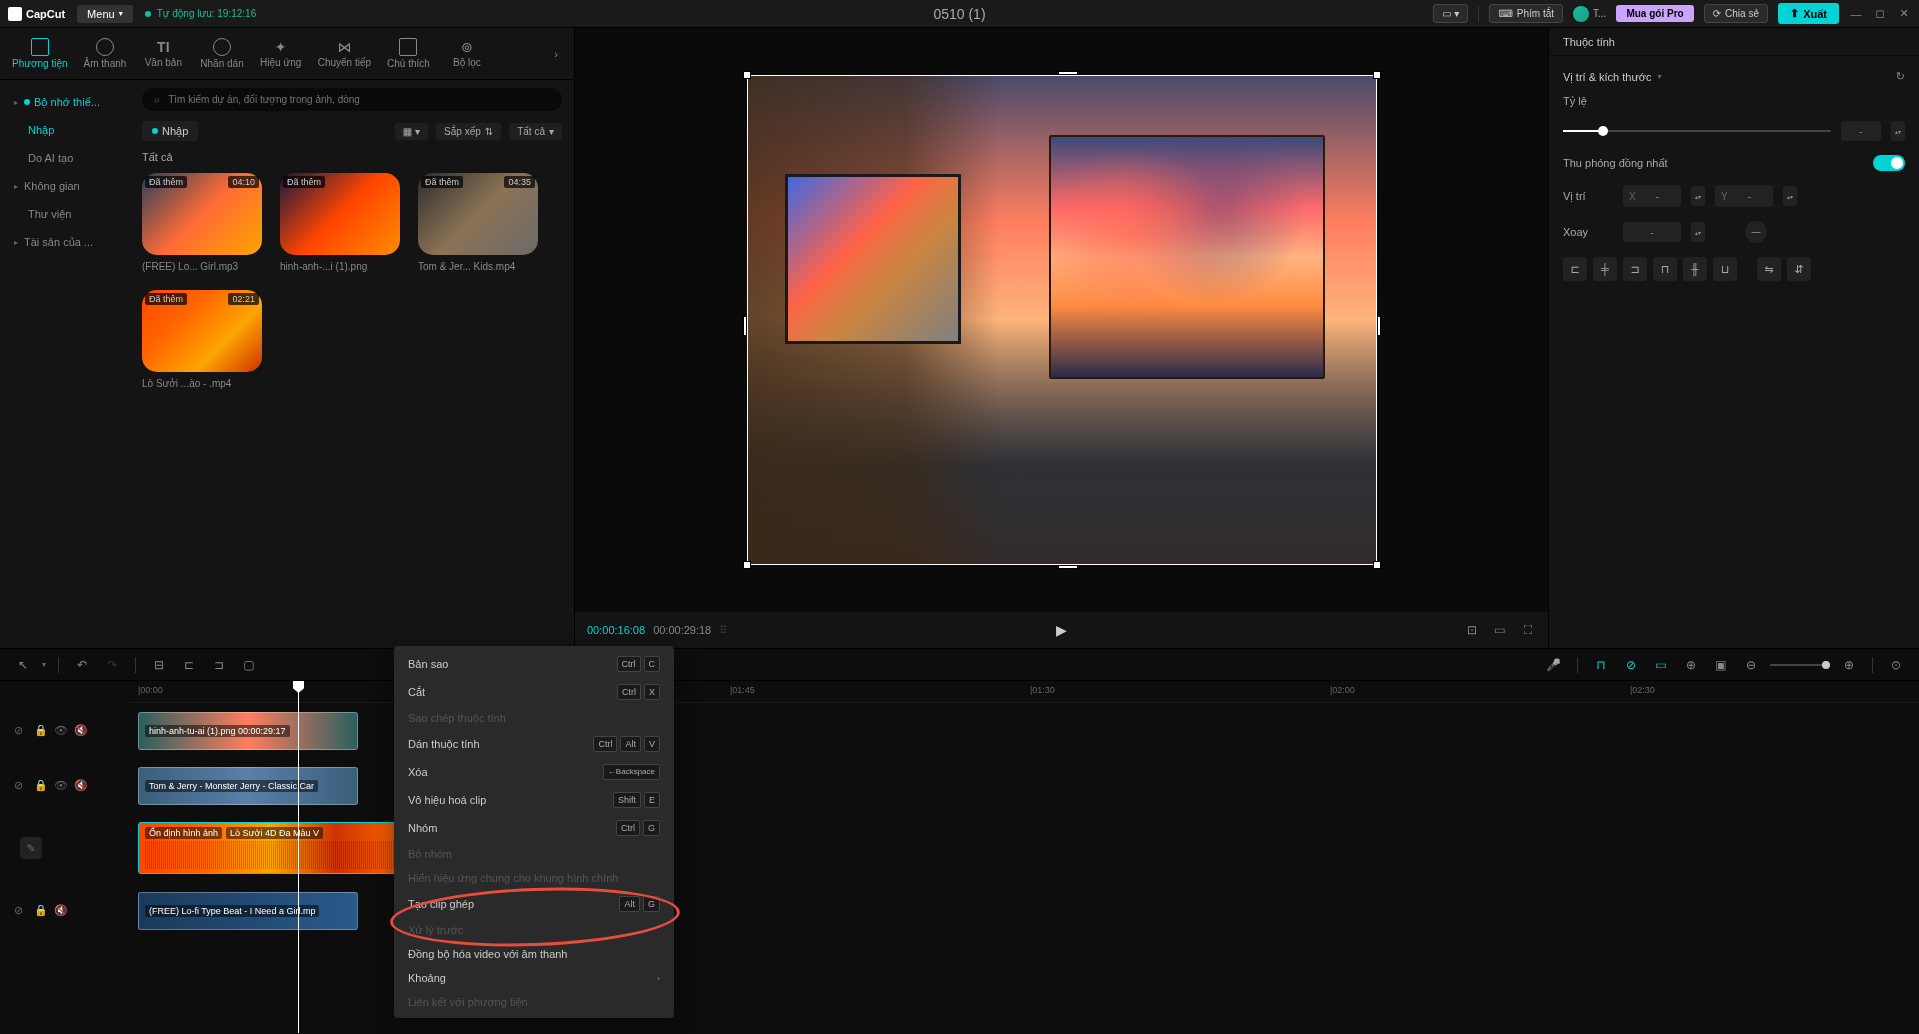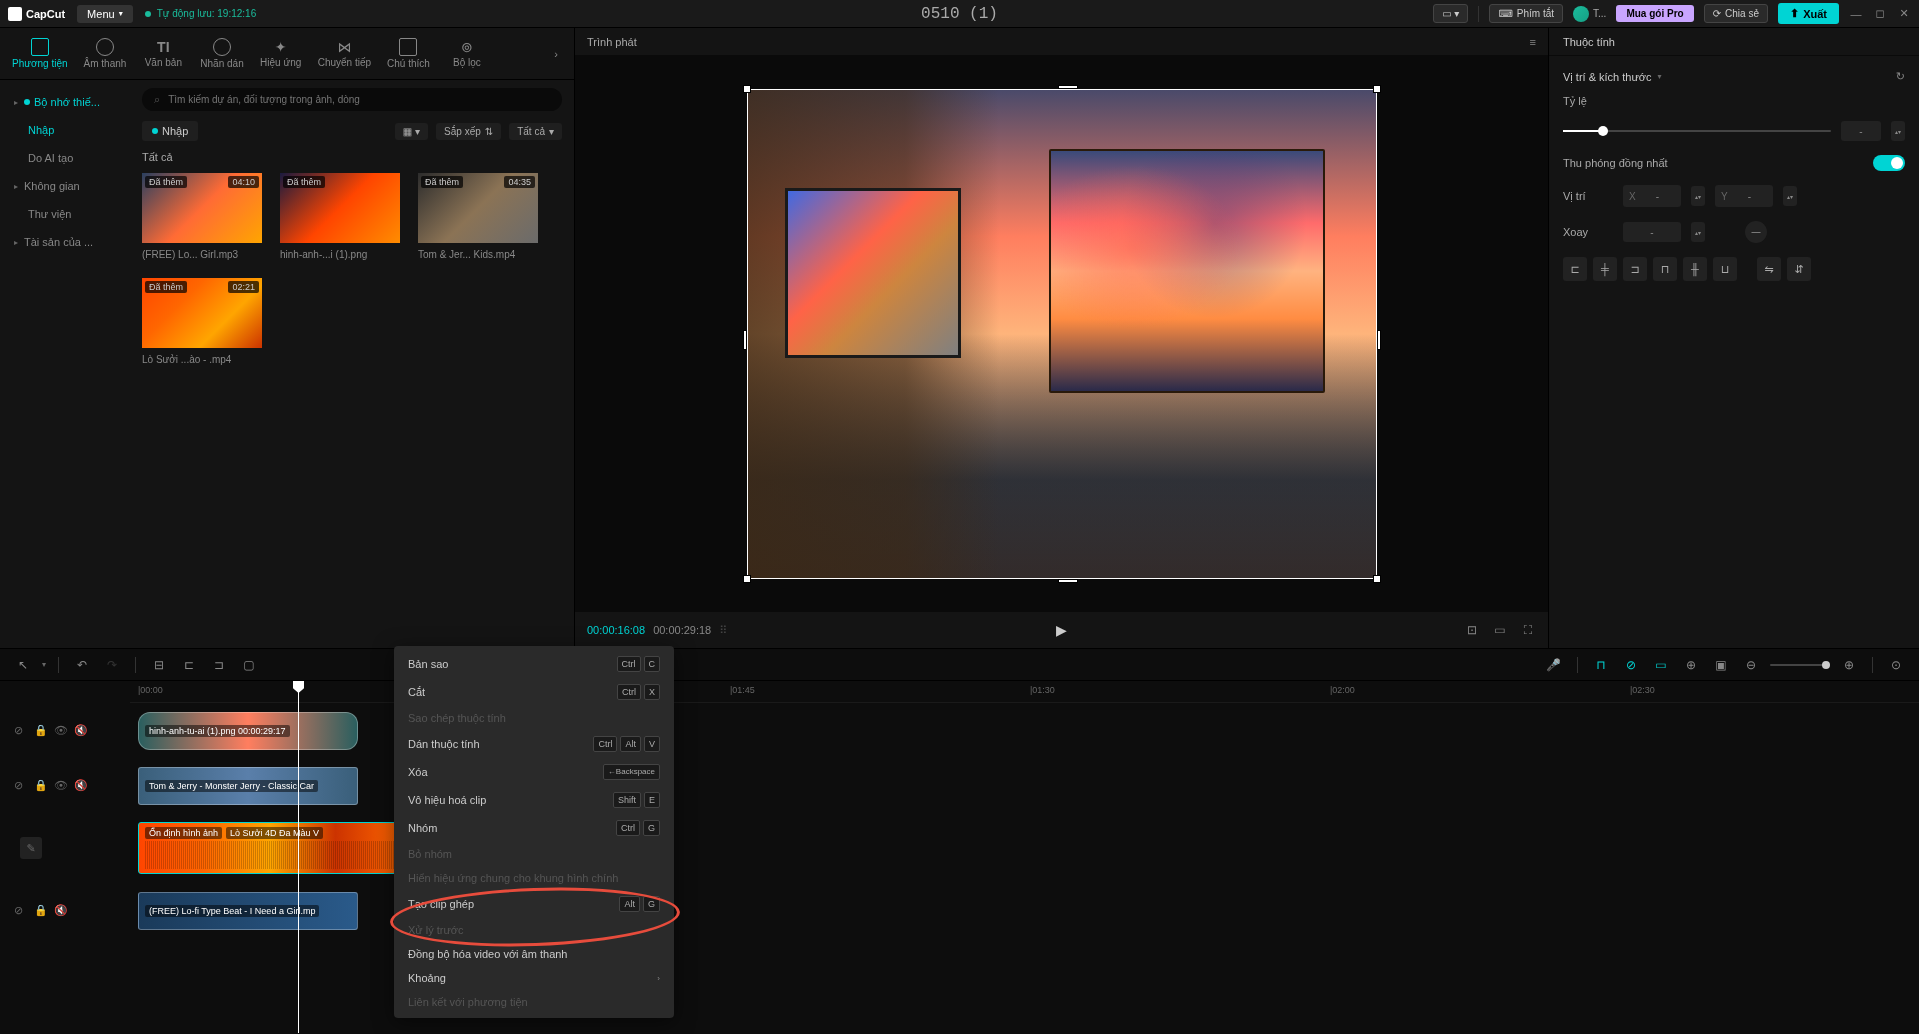--- a/index.html
+++ b/index.html
@@ -5,21 +5,21 @@
 * { margin: 0; padding: 0; box-sizing: border-box; font-family: Arial, sans-serif; }
 body { background: #0d0d0d; color: #ccc; font-size: 11px; overflow: hidden; width: 1919px; height: 1034px; }
 
 
 .top-bar { height: 28px; background: #1a1a1a; display: flex; align-items: center; padding: 0 8px; gap: 12px; border-bottom: 1px solid #000; }
 .logo { display: flex; align-items: center; gap: 4px; color: #fff; font-size: 11px; font-weight: bold; }
 .logo-icon { width: 14px; height: 14px; background: #fff; border-radius: 2px; }
 .menu-btn { background: #333; color: #fff; padding: 3px 10px; border-radius: 3px; border: none; cursor: pointer; font-size: 11px; display: flex; align-items: center; gap: 4px; }
 .autosave { color: #1abc9c; font-size: 10px; display: flex; align-items: center; gap: 6px; }
 .autosave-dot { width: 6px; height: 6px; background: #1abc9c; border-radius: 50%; }
-.project-title { position: absolute; left: 50%; transform: translateX(-50%); color: #aaa; font-size: 16px; font-family: Liberation Mono, monospace; }
+.project-title { position: absolute; left: 50%; transform: translateX(-50%); color: #aaa; font-size: 14px; }
 .top-right { margin-left: auto; display: flex; align-items: center; gap: 10px; }
 .top-icon-btn { background: #2a2a2a; color: #ccc; padding: 3px 8px; border-radius: 3px; border: 1px solid #444; cursor: pointer; font-size: 10px; display: flex; align-items: center; gap: 4px; }
 .pro-btn { background: #c9a5ff; color: #000; font-weight: bold; font-size: 10px; padding: 3px 10px; border-radius: 3px; }
 .export-btn { background: #00d4d4; color: #000; font-weight: bold; font-size: 11px; padding: 4px 12px; border-radius: 3px; border: none; display: flex; align-items: center; gap: 4px; }
 .window-btn { color: #888; width: 14px; text-align: center; cursor: pointer; }
 .avatar { width: 16px; height: 16px; background: linear-gradient(135deg, #1abc9c, #16a085); border-radius: 50%; }
 
 
 .main { display: flex; height: 620px; }
 
@@ -44,21 +44,21 @@
 .search-bar { background: #0a0a0a; border-radius: 14px; padding: 5px 12px; display: flex; align-items: center; gap: 8px; color: #555; margin-bottom: 10px; }
 .search-input { background: transparent; border: none; color: #888; flex: 1; outline: none; font-size: 10px; }
 .toolbar-row { display: flex; align-items: center; gap: 8px; margin-bottom: 10px; }
 .import-btn { background: #1f1f1f; border: none; color: #ccc; padding: 4px 10px; border-radius: 3px; font-size: 11px; display: flex; align-items: center; gap: 4px; }
 .import-dot { width: 6px; height: 6px; background: #00d4d4; border-radius: 50%; }
 .toolbar-spacer { flex: 1; }
 .toolbar-btn { background: #1f1f1f; color: #aaa; padding: 3px 8px; border-radius: 3px; font-size: 10px; display: flex; align-items: center; gap: 4px; }
 .section-label { font-size: 11px; color: #aaa; margin-bottom: 10px; }
 .media-grid { display: flex; flex-wrap: wrap; gap: 18px; }
 .media-item { width: 120px; }
-.thumb { width: 120px; height: 70px; border-radius: 0; position: relative; background: linear-gradient(135deg, #2a3f5f, #ff6b35, #ffa500); }
+.thumb { width: 120px; height: 82px; border-radius: 15px; position: relative; background: linear-gradient(135deg, #2a3f5f, #ff6b35, #ffa500); }
 .thumb2 { background: linear-gradient(135deg, #1a1a3e, #ff4500, #ff8c00); }
 .thumb3 { background: linear-gradient(135deg, #2d2d2d, #8b7355, #6b6b6b); }
 .thumb4 { background: linear-gradient(135deg, #ff4500, #ff6600, #ffa500, #cc3300); }
 .thumb-badge { position: absolute; top: 3px; left: 3px; background: rgba(0,0,0,0.7); color: #ccc; font-size: 9px; padding: 1px 4px; border-radius: 2px; }
 .thumb-dur { position: absolute; top: 3px; right: 3px; background: rgba(0,0,0,0.7); color: #ccc; font-size: 9px; padding: 1px 4px; border-radius: 2px; }
 .media-name { font-size: 10px; color: #888; margin-top: 6px; white-space: nowrap; overflow: hidden; text-overflow: ellipsis; }
 
 
 .player { flex: 1; background: #141414; display: flex; flex-direction: column; border-right: 1px solid #000; }
 .player-header { height: 28px; display: flex; align-items: center; padding: 0 12px; font-size: 11px; color: #aaa; border-bottom: 1px solid #0a0a0a; }
@@ -131,21 +131,21 @@
 .ruler { height: 22px; position: relative; border-bottom: 1px solid #1a1a1a; text-align: center; }
 .ruler-mark { position: absolute; top: 4px; font-size: 9px; color: #666; }
 .playhead { position: absolute; top: 0; bottom: 0; width: 1px; background: #fff; z-index: 10; }
 .playhead-head { position: absolute; top: 0; left: -5px; width: 11px; height: 12px; background: #fff; clip-path: polygon(0 0, 100% 0, 100% 60%, 50% 100%, 0 60%); }
 .track { height: 55px; position: relative; display: flex; align-items: center; }
 .track.tall { height: 70px; }
 .clip { position: absolute; height: 38px; border-radius: 3px; border: 1px solid rgba(255,255,255,0.3); overflow: hidden; display: flex; align-items: center; padding: 0 6px; font-size: 9px; color: #fff; }
 .track.tall .clip { height: 52px; flex-direction: column; align-items: flex-start; padding: 4px 6px; }
 .clip-label { background: rgba(0,0,0,0.5); padding: 1px 4px; border-radius: 2px; white-space: nowrap; font-size: 9px; }
 .clip-wave { flex: 1; width: 100%; background: repeating-linear-gradient(90deg, rgba(0,0,0,0.2) 0, rgba(0,0,0,0.2) 1px, transparent 1px, transparent 2px); margin-top: 2px; }
-.clip1 { background: linear-gradient(90deg, #2a5f5f, #ff7e5f, #2a5f5f); border-radius: 12px; }
+.clip1 { background: linear-gradient(90deg, #2a5f5f, #ff7e5f, #2a5f5f); }
 .clip2 { background: linear-gradient(90deg, #3a5f7a, #5a7faa, #3a5f7a); }
 .clip3 { background: linear-gradient(90deg, #ff4500, #ff6600, #ffa500, #cc3300, #ff6600); border-color: #00d4d4; }
 .clip4 { background: linear-gradient(90deg, #1a3a5a, #2a5a8a); }
 .clip4 .clip-wave { background: linear-gradient(to bottom, transparent 40%, #4a9aca 40%, #4a9aca 60%, transparent 60%); }
 
 
 .ctx-menu { position: absolute; left: 394px; top: 646px; width: 280px; background: #2a2a2a; border-radius: 4px; padding: 4px 0; z-index: 100; box-shadow: 0 4px 20px rgba(0,0,0,0.5); }
 .ctx-item { display: flex; align-items: center; padding: 6px 14px; font-size: 11px; color: #ccc; cursor: pointer; gap: 8px; }
 .ctx-item.disabled { color: #555; cursor: default; }
 .ctx-shortcut { margin-left: auto; display: flex; gap: 3px; align-items: center; }
@@ -294,24 +294,20 @@
                 <div class="thumb-dur">02:21</div>
               </div>
             <div class="media-name">Lò Sưởi ...ào - .mp4</div>
           </div>
         </div>
       </div>
     </div>
   </div>
 
   <div class="player">
-    <div class="player-header">
-      <span>Trình phát</span>
-      <span class="player-header-right">≡</span>
-    </div>
     <div class="canvas-area">
       <div class="canvas">
         <div class="canvas-img">
           <div class="room-overlay"></div>
           <div class="window-view">
               <div class="clouds"></div>
             </div>
           <div class="tv-screen"></div>
         </div>
         <div class="canvas-handle tl"></div>

